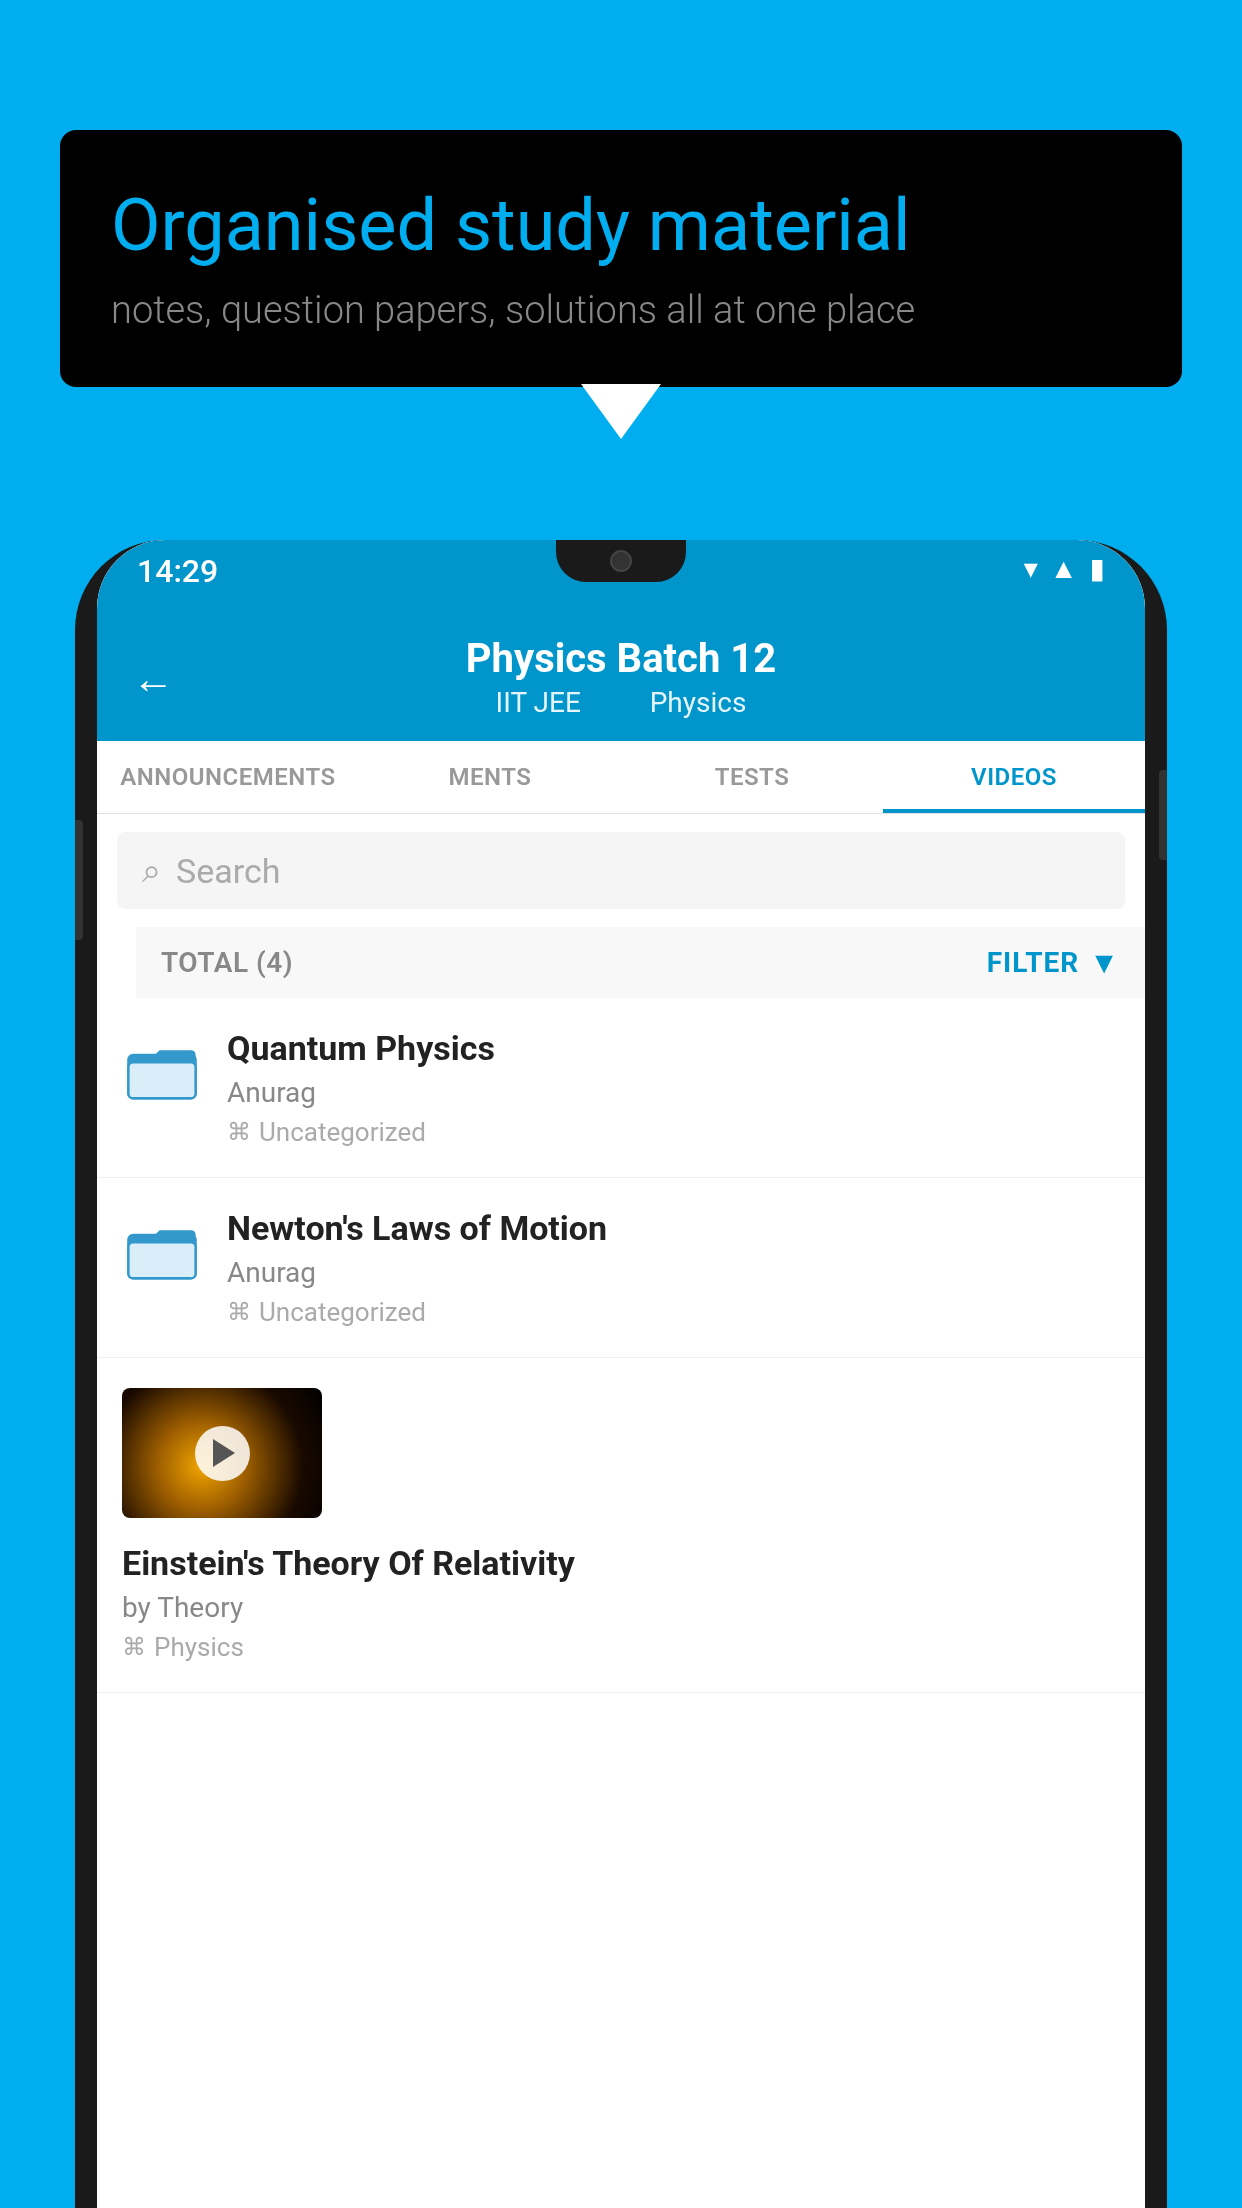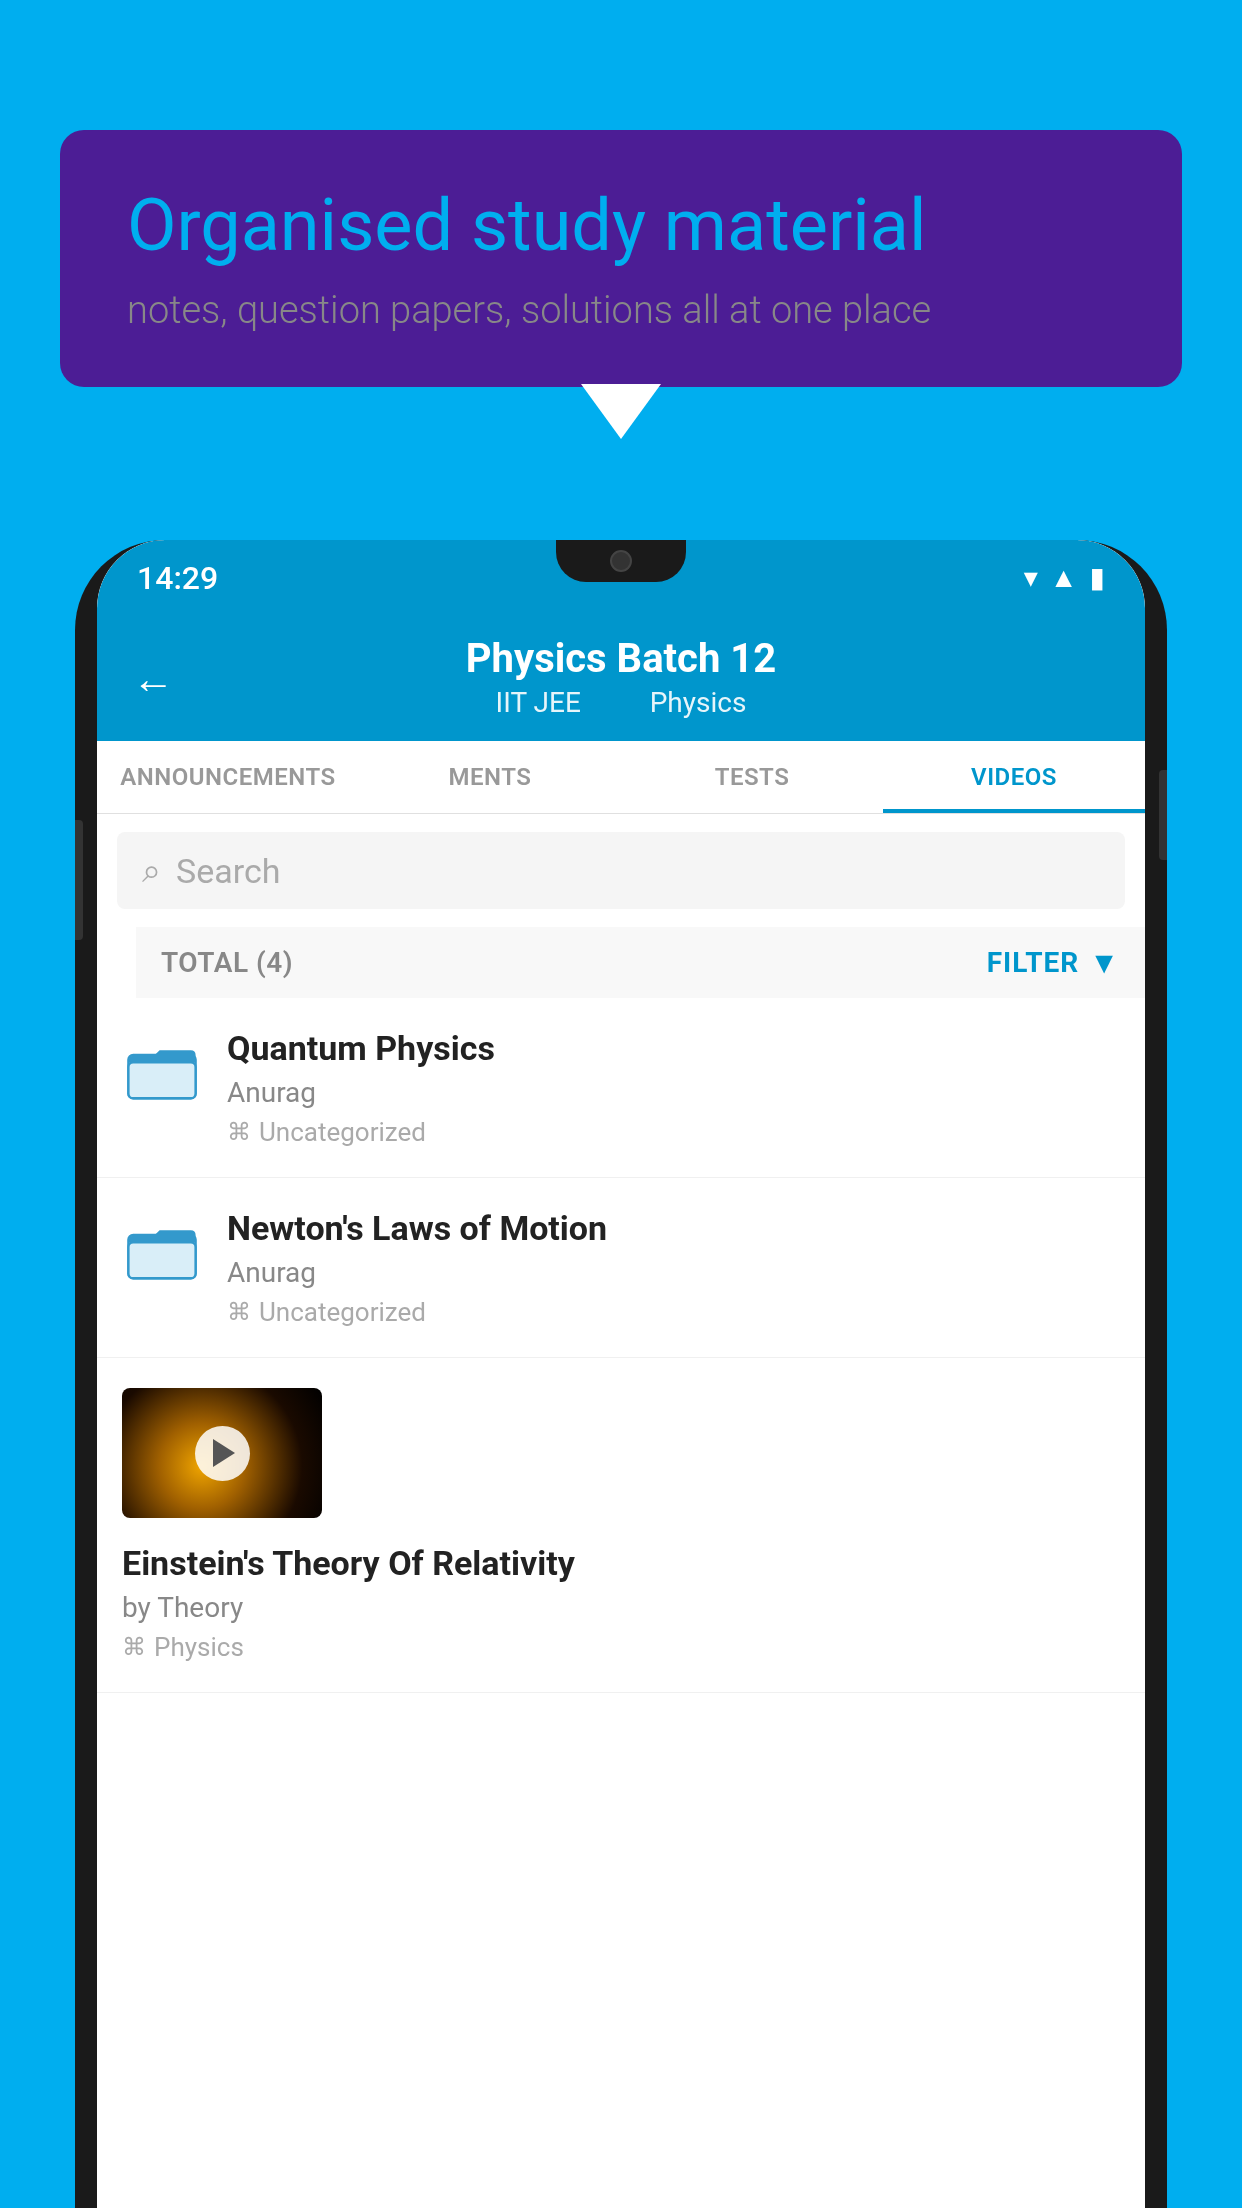--- a/index.html
+++ b/index.html
@@ -15,23 +15,23 @@
 
     
     .speech-bubble-container {
       position: absolute;
       top: 130px;
       left: 60px;
       right: 60px;
     }
 
     .speech-bubble {
-      background: #4c1d95;
-      border-radius: 24px;
-      padding: 55px 65px 55px 67px;
+      background: #000000;
+      border-radius: 16px;
+      padding: 55px 65px 55px 51px;
       position: relative;
     }
 
     .speech-bubble::after {
       content: '';
       position: absolute;
       bottom: -52px;
       left: 50%;
       transform: translateX(-50%);
       width: 0;
@@ -75,23 +75,23 @@
       border-radius: 68px 68px 0 0;
       overflow: hidden;
       position: relative;
     }
 
     
     .status-bar {
       background: #0096CC;
       height: 75px;
       display: flex;
-      align-items: center;
+      align-items: flex-start;
       justify-content: space-between;
-      padding: 2px 40px;
+      padding: 12px 40px;
       border-radius: 68px 68px 0 0;
       position: relative;
     }
 
     .status-time {
       color: white;
       font-size: 32px;
       font-weight: 500;
     }
 

